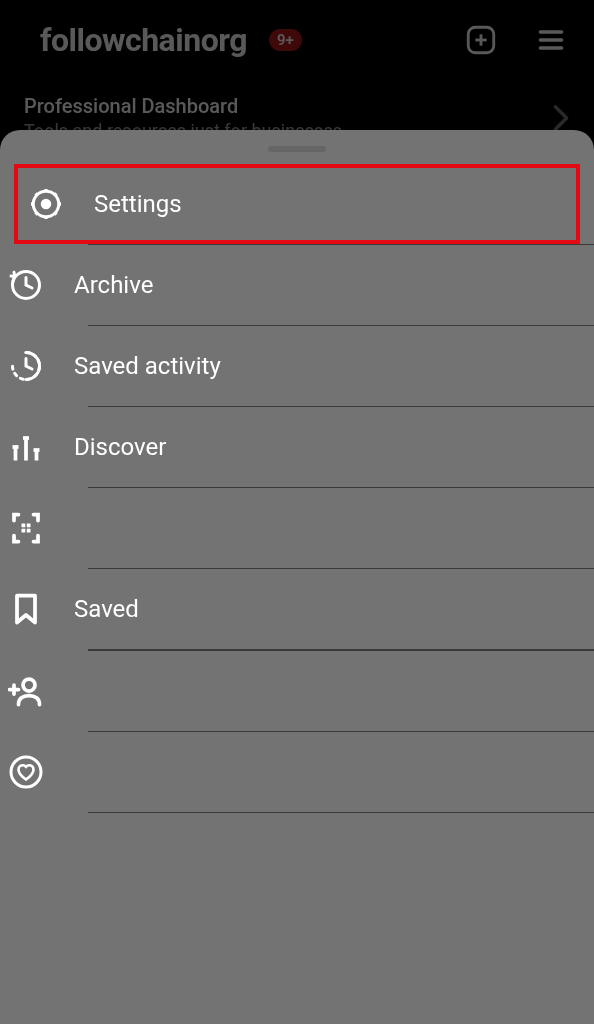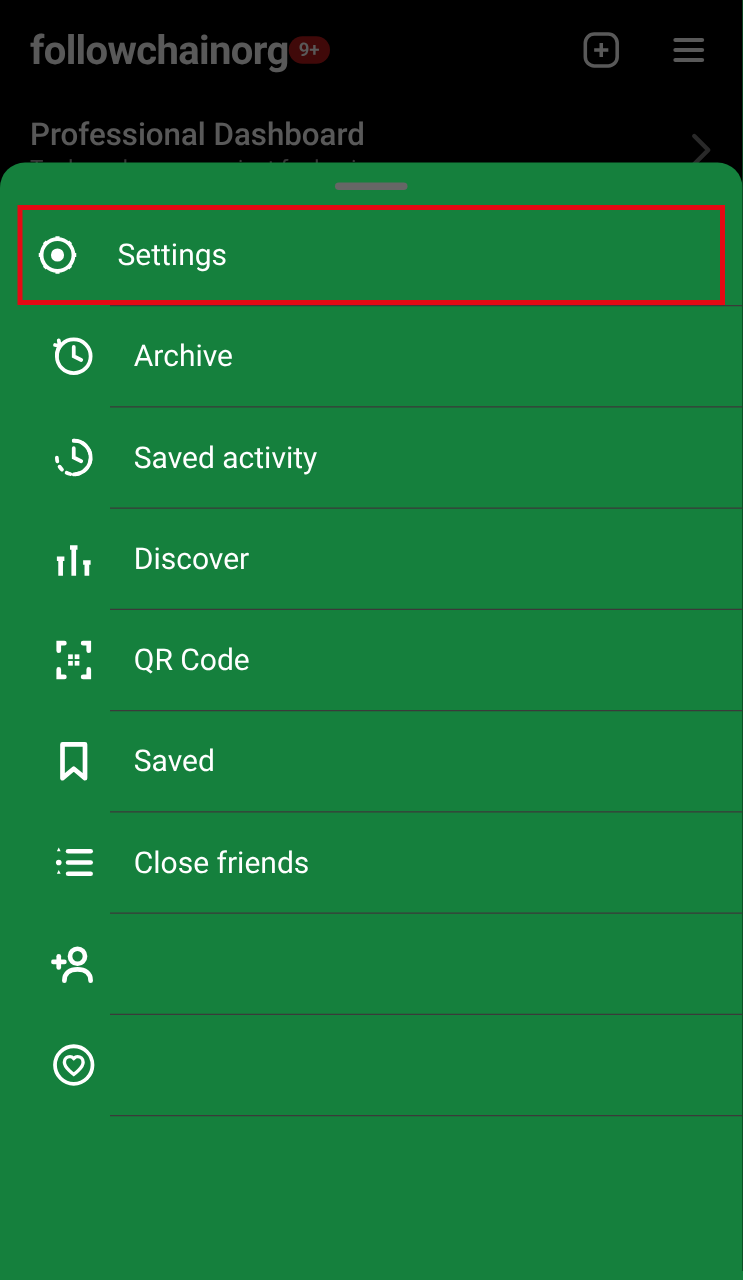--- a/index.html
+++ b/index.html
@@ -22,21 +22,22 @@
       align-items: center;
       justify-content: space-between;
       padding: 16px 24px;
       height: 80px;
       opacity: 0.35;
     }
 
     .username-wrap {
       display: flex;
       align-items: center;
-      gap: 0;
+      gap: 22px;
+      margin-left: 16px;
     }
 
     .username {
       color: #fff;
       font-size: 32px;
       font-weight: 700;
       letter-spacing: -0.5px;
     }
 
     .badge {
@@ -71,41 +72,41 @@
       align-items: center;
       justify-content: space-between;
       opacity: 0.35;
     }
 
     .dashboard-text {
       color: #fff;
     }
 
     .dashboard-title {
-      font-size: 25px;
+      font-size: 20px;
       font-weight: 500;
       margin-bottom: 2px;
     }
 
     .dashboard-sub {
       font-size: 18px;
       color: #a0a0a0;
     }
 
     .chevron {
       color: #777;
     }
 
     .bottom-sheet {
       position: absolute;
       top: 130px;
       left: 0;
       right: 0;
       bottom: 0;
-      background: #15803d;
+      background: #737373;
       border-top-left-radius: 20px;
       border-top-right-radius: 20px;
       padding-top: 16px;
     }
 
     .handle {
       width: 58px;
       height: 6px;
       background: #666;
       border-radius: 3px;
@@ -117,21 +118,21 @@
       margin: 8px 14px 0 14px;
     }
 
     .menu-list {
       list-style: none;
     }
 
     .menu-item {
       display: flex;
       align-items: center;
-      padding: 22px 41px;
+      padding: 22px 8px;
       gap: 30px;
     }
 
     .menu-item.highlighted {
       padding: 18px 10px;
     }
 
     .menu-item-border {
       border-bottom: 1px solid #3a3a3a;
       margin-left: 88px;
@@ -259,47 +260,33 @@
           <path d="M7 3 L4 3 L4 7"></path>
           <path d="M17 3 L20 3 L20 7"></path>
           <path d="M7 21 L4 21 L4 17"></path>
           <path d="M17 21 L20 21 L20 17"></path>
           <rect x="9" y="9" width="2.5" height="2.5" fill="currentColor" stroke="none"></rect>
           <rect x="12.5" y="9" width="2.5" height="2.5" fill="currentColor" stroke="none"></rect>
           <rect x="9" y="12.5" width="2.5" height="2.5" fill="currentColor" stroke="none"></rect>
           <rect x="12.5" y="12.5" width="2.5" height="2.5" fill="currentColor" stroke="none"></rect>
         </svg>
       </div>
-      <span class="menu-label">QR Code</span>
     </li>
     <div class="menu-item-border"></div>
 
     <li class="menu-item">
       <div class="menu-icon">
         <svg width="36" height="36" viewBox="0 0 24 24" fill="none" stroke="currentColor" stroke-width="2.5" stroke-linejoin="round">
           <path d="M6 3 L18 3 L18 21 L12 16 L6 21 Z"></path>
         </svg>
       </div>
       <span class="menu-label">Saved</span>
     </li>
     <div class="menu-item-border"></div>
 
-    <li class="menu-item">
-      <div class="menu-icon">
-        <svg width="36" height="36" viewBox="0 0 24 24" fill="none" stroke="currentColor" stroke-width="2.5" stroke-linecap="round">
-          <line x1="9" y1="6" x2="21" y2="6"></line>
-          <line x1="9" y1="12" x2="21" y2="12"></line>
-          <line x1="9" y1="18" x2="21" y2="18"></line>
-          <path d="M4 4 L5 6 L3 6 Z" fill="currentColor" stroke="none"></path>
-          <circle cx="4" cy="12" r="1.5" fill="currentColor" stroke="none"></circle>
-          <path d="M4 16 L5 18 L3 18 Z" fill="currentColor" stroke="none"></path>
-        </svg>
-      </div>
-      <span class="menu-label">Close friends</span>
-    </li>
     <div class="menu-item-border"></div>
 
     <li class="menu-item">
       <div class="menu-icon">
         <svg width="36" height="36" viewBox="0 0 24 24" fill="none" stroke="currentColor" stroke-width="2.5" stroke-linecap="round">
           <circle cx="14" cy="8" r="4"></circle>
           <path d="M7 21 C7 17 10 15 14 15 C18 15 21 17 21 21"></path>
           <line x1="4" y1="8" x2="4" y2="14"></line>
           <line x1="1" y1="11" x2="7" y2="11"></line>
         </svg>

